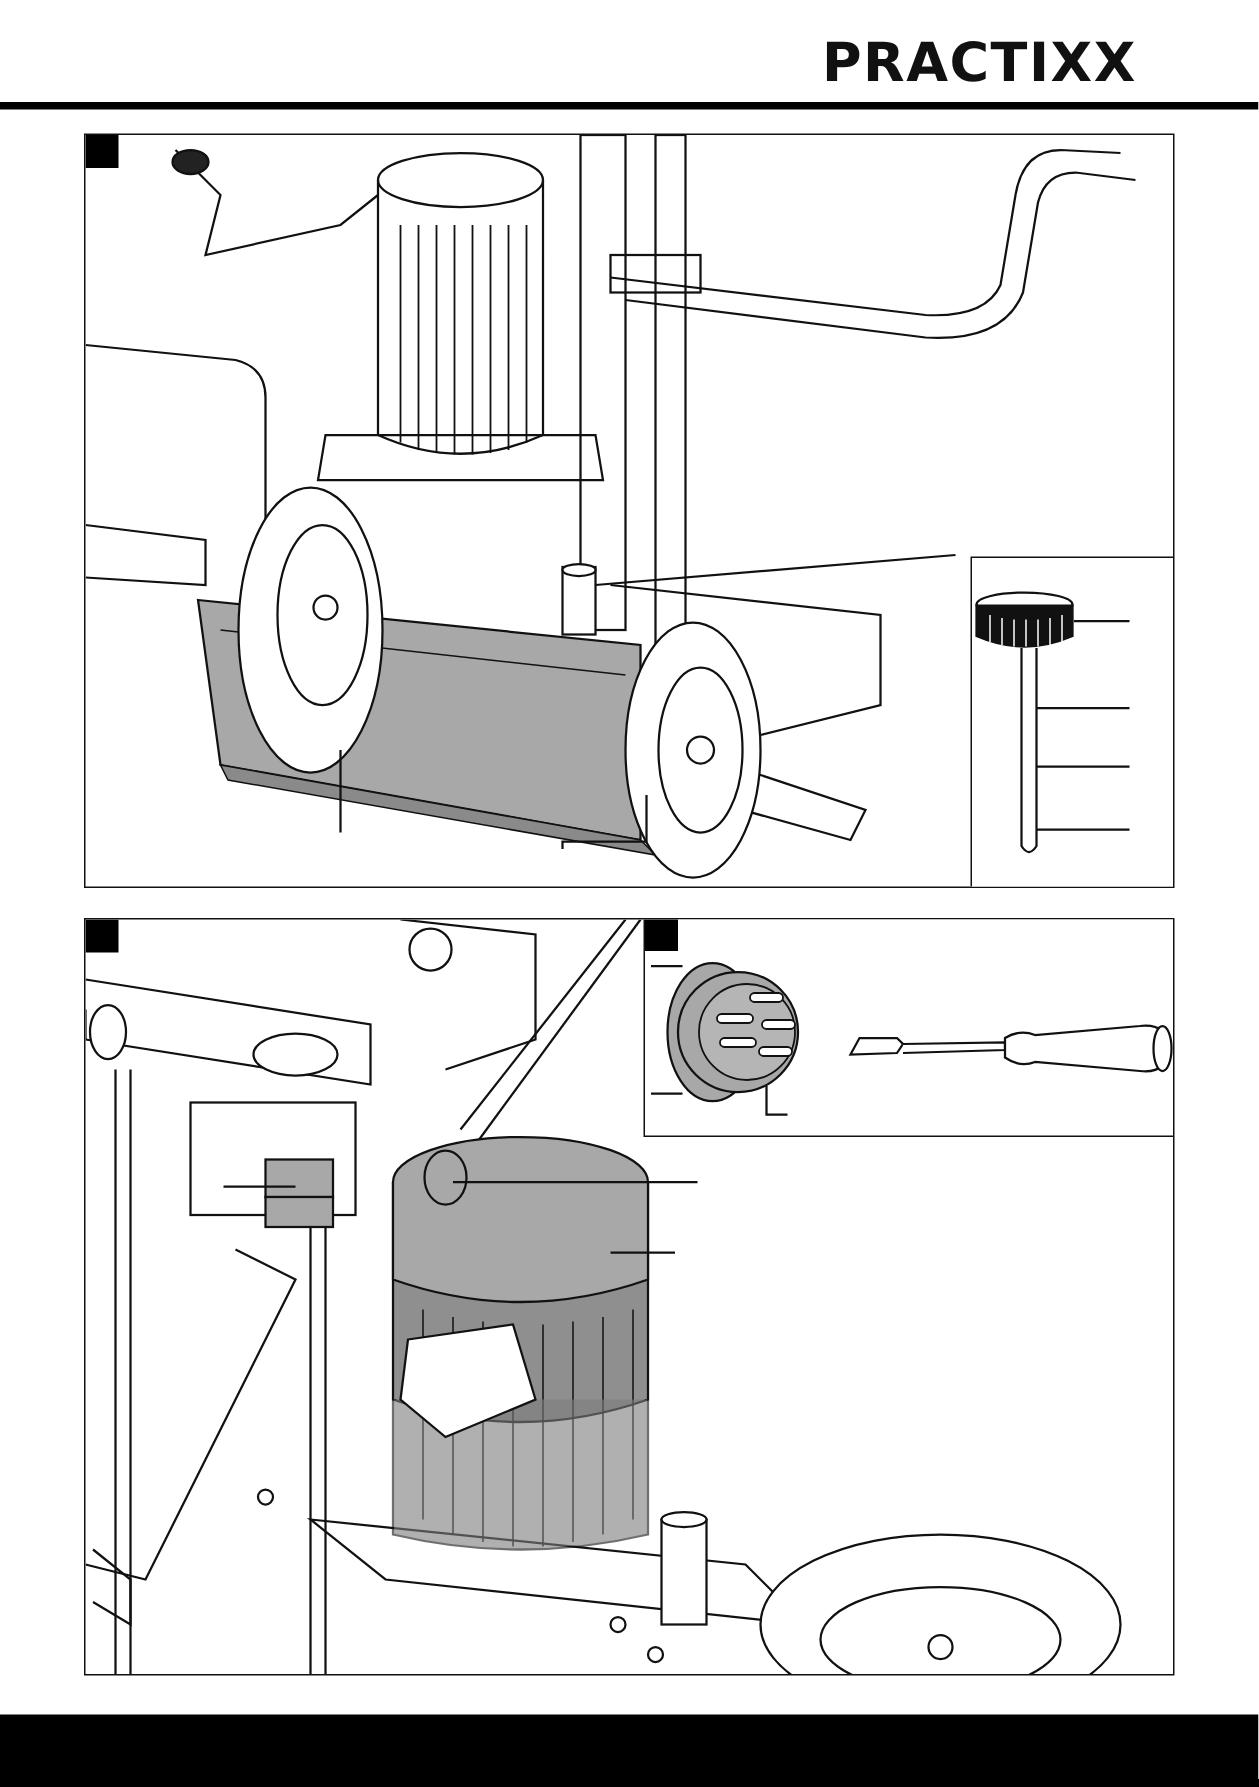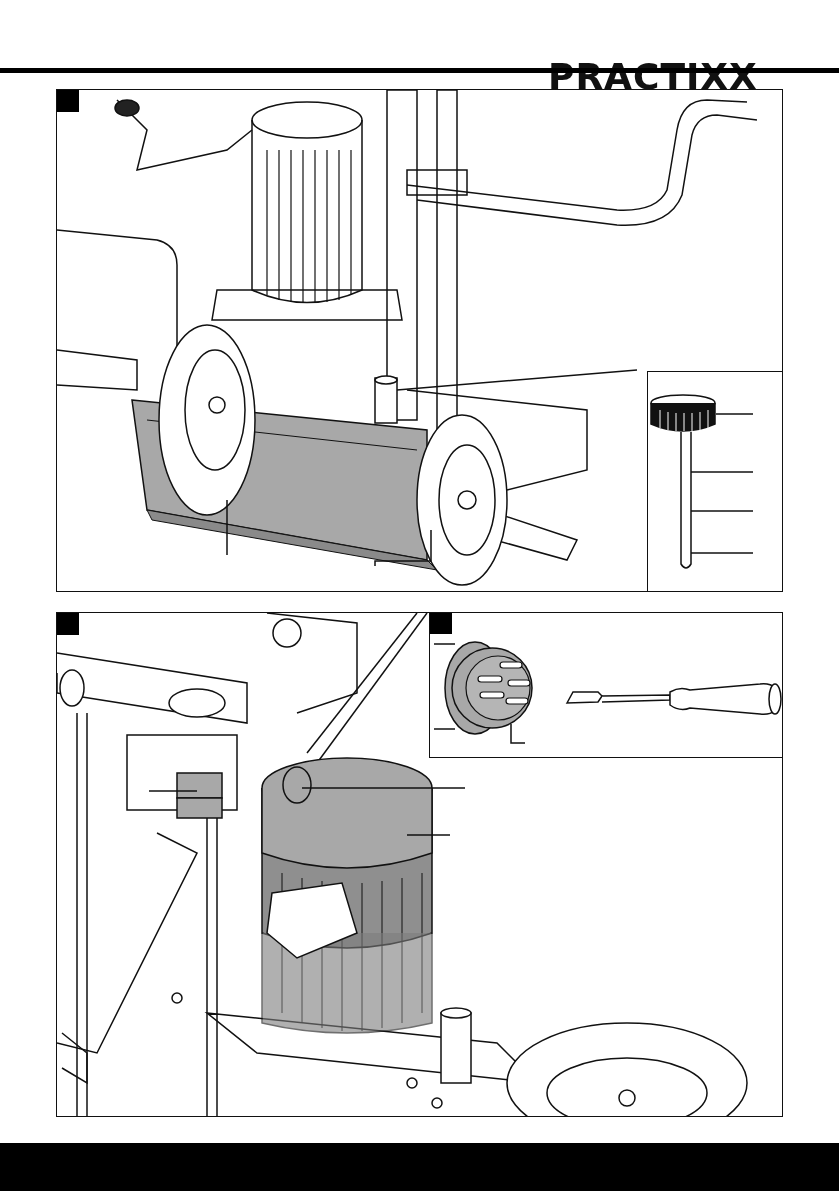--- a/index.html
+++ b/index.html
@@ -1,18 +1,18 @@
 <!DOCTYPE html>
 <html><head>
 <meta charset="utf-8">
 <style>
   html,body{margin:0;padding:0;background:#fff;}
   body{width:839px;height:1191px;position:relative;overflow:hidden;font-family:"Liberation Sans",sans-serif;}
   .logo{position:absolute;left:548px;top:20px;width:260px;height:46px;}
-  .logo-text{position:absolute;left:0;top:0;font-family:"DejaVu Sans",sans-serif;font-weight:bold;font-size:36px;letter-spacing:1px;color:#111;line-height:46px;margin-top:34px;}
+  .logo-text{position:absolute;left:0;top:0;font-family:"DejaVu Sans",sans-serif;font-weight:bold;font-size:36px;letter-spacing:1px;color:#111;line-height:46px;}
   .header-rule{position:absolute;left:0;top:68px;width:839px;height:5px;background:#000;}
   .fig{position:absolute;border:1.5px solid #111;box-sizing:border-box;background:#fff;overflow:hidden;}
   .fig-num{position:absolute;left:0;top:0;width:22px;height:22px;background:#000;z-index:3;}
   .fig svg{position:absolute;left:0;top:0;}
   .inset{position:absolute;border:1.5px solid #111;box-sizing:border-box;background:#fff;z-index:4;}
   .footer-bar{position:absolute;left:0;top:1143px;width:839px;height:48px;background:#000;}
 </style>
 </head>
 <body>
 

